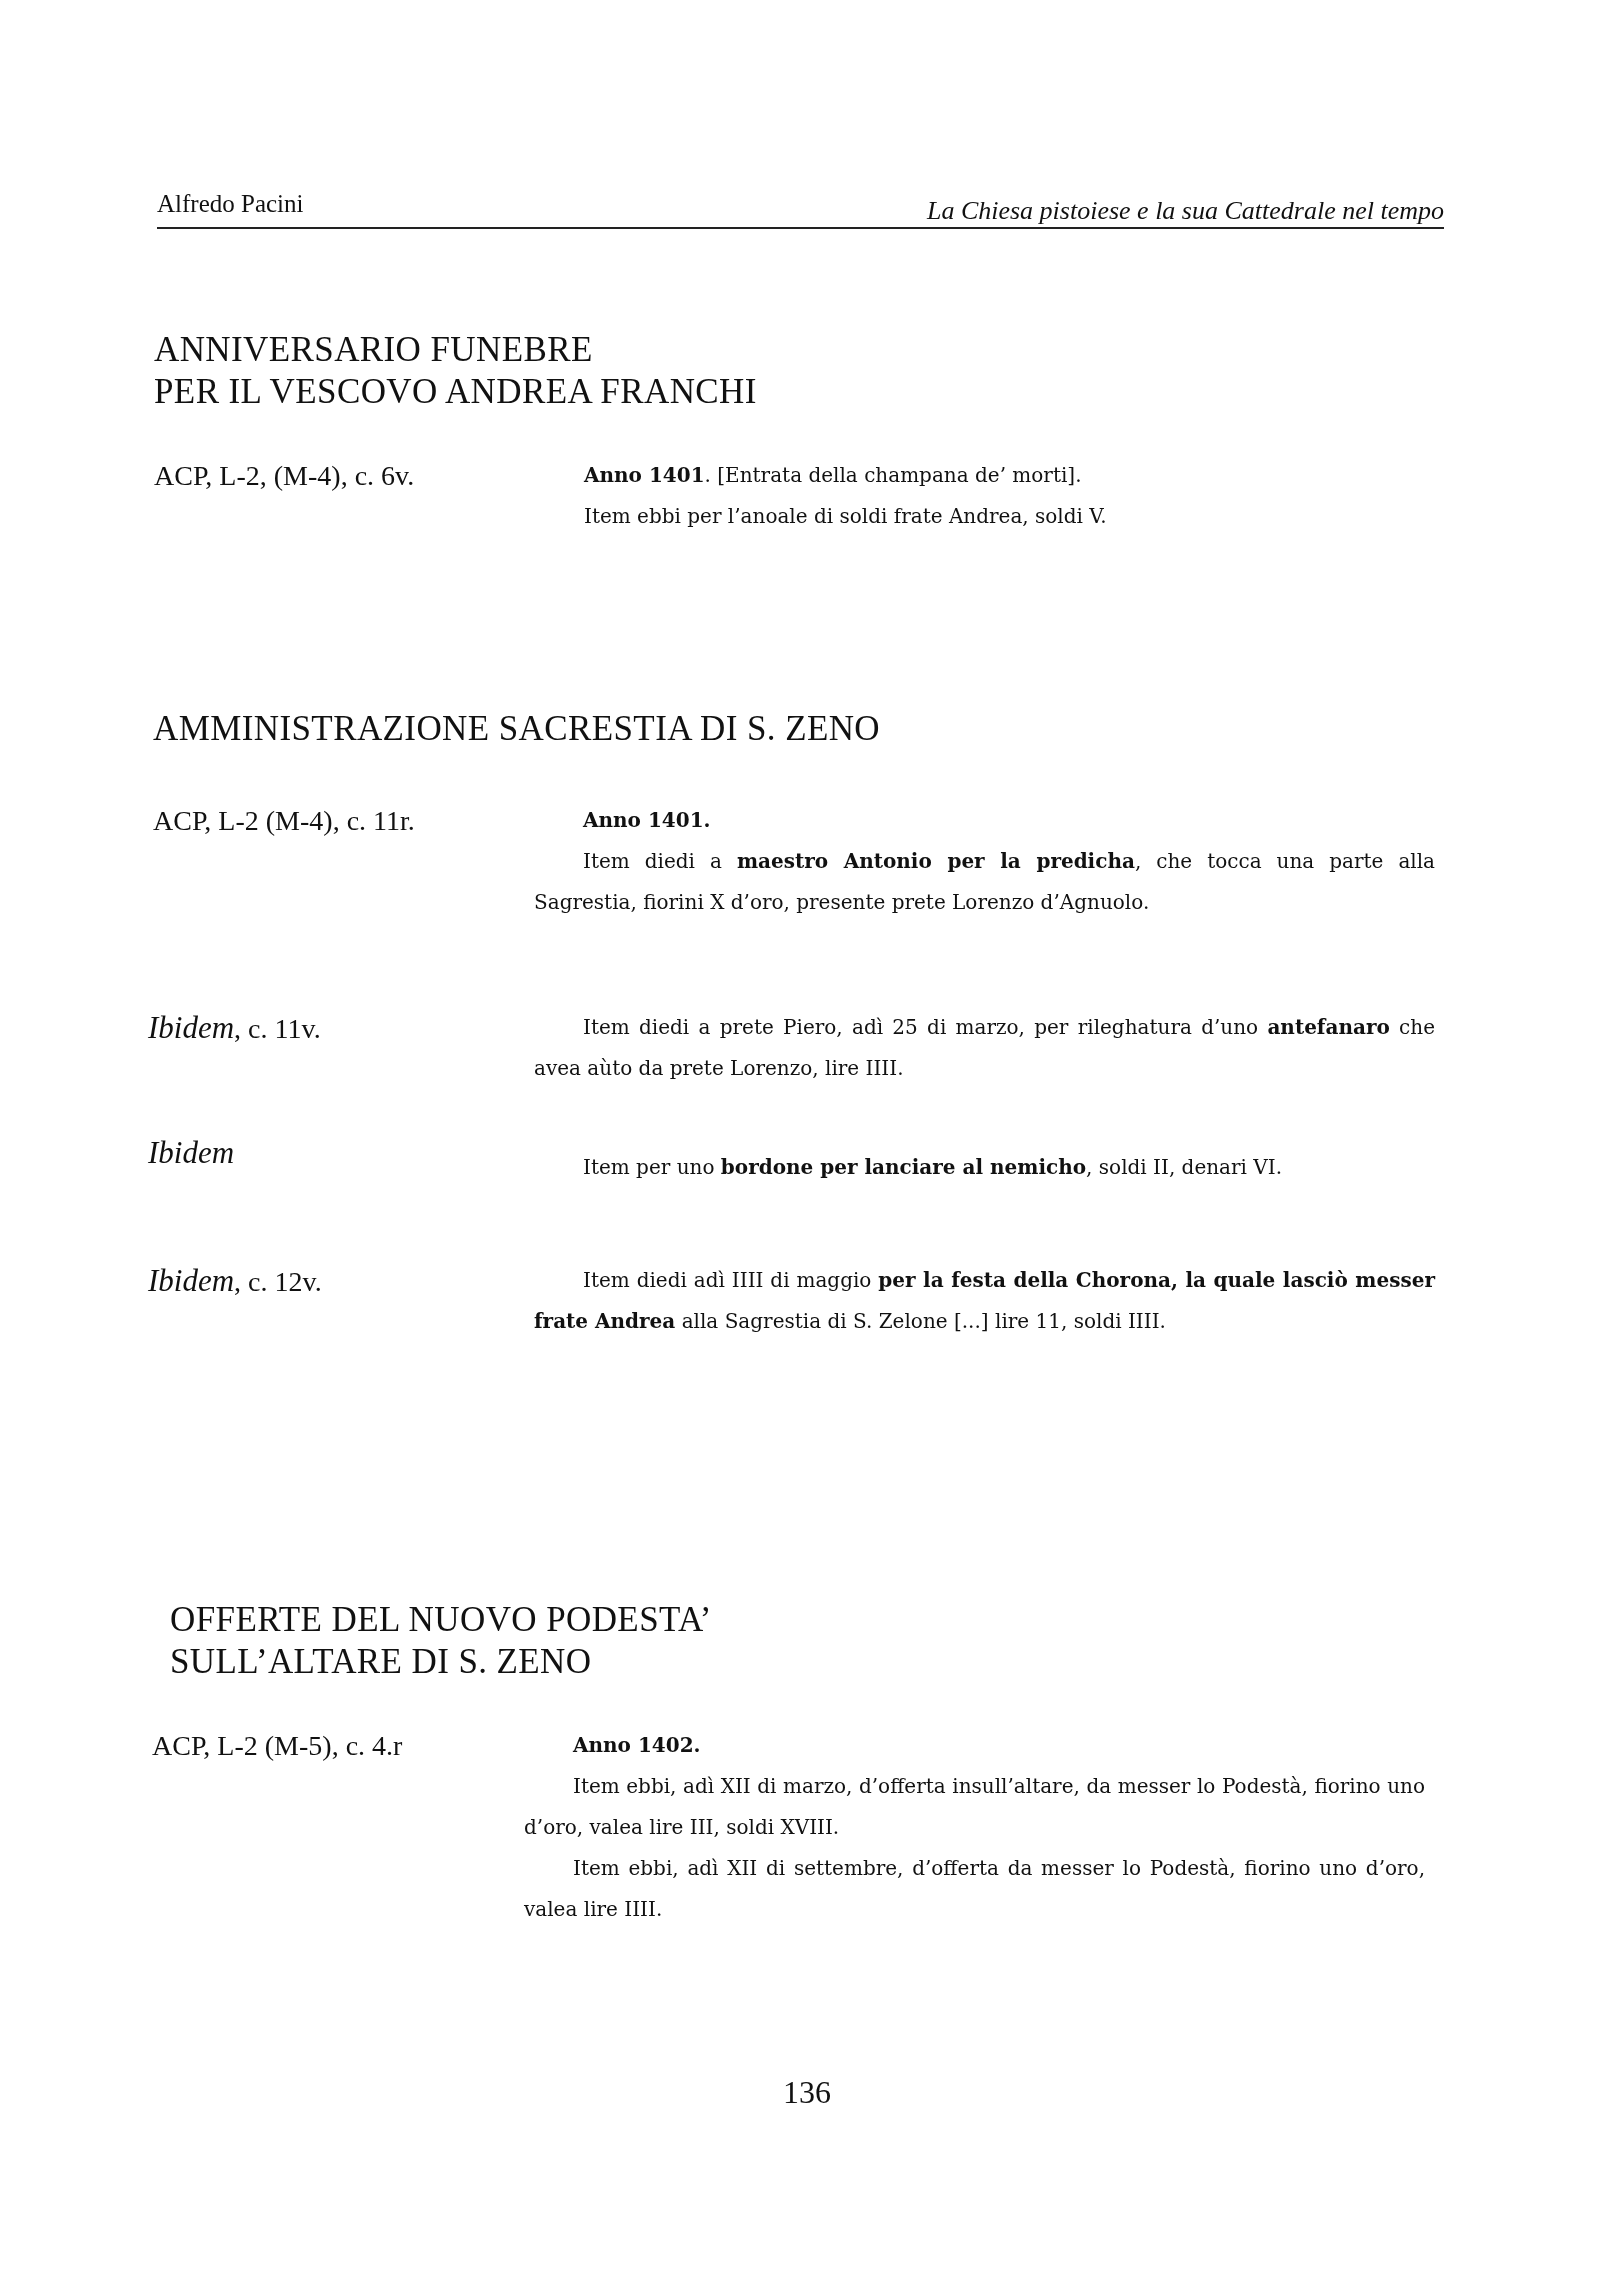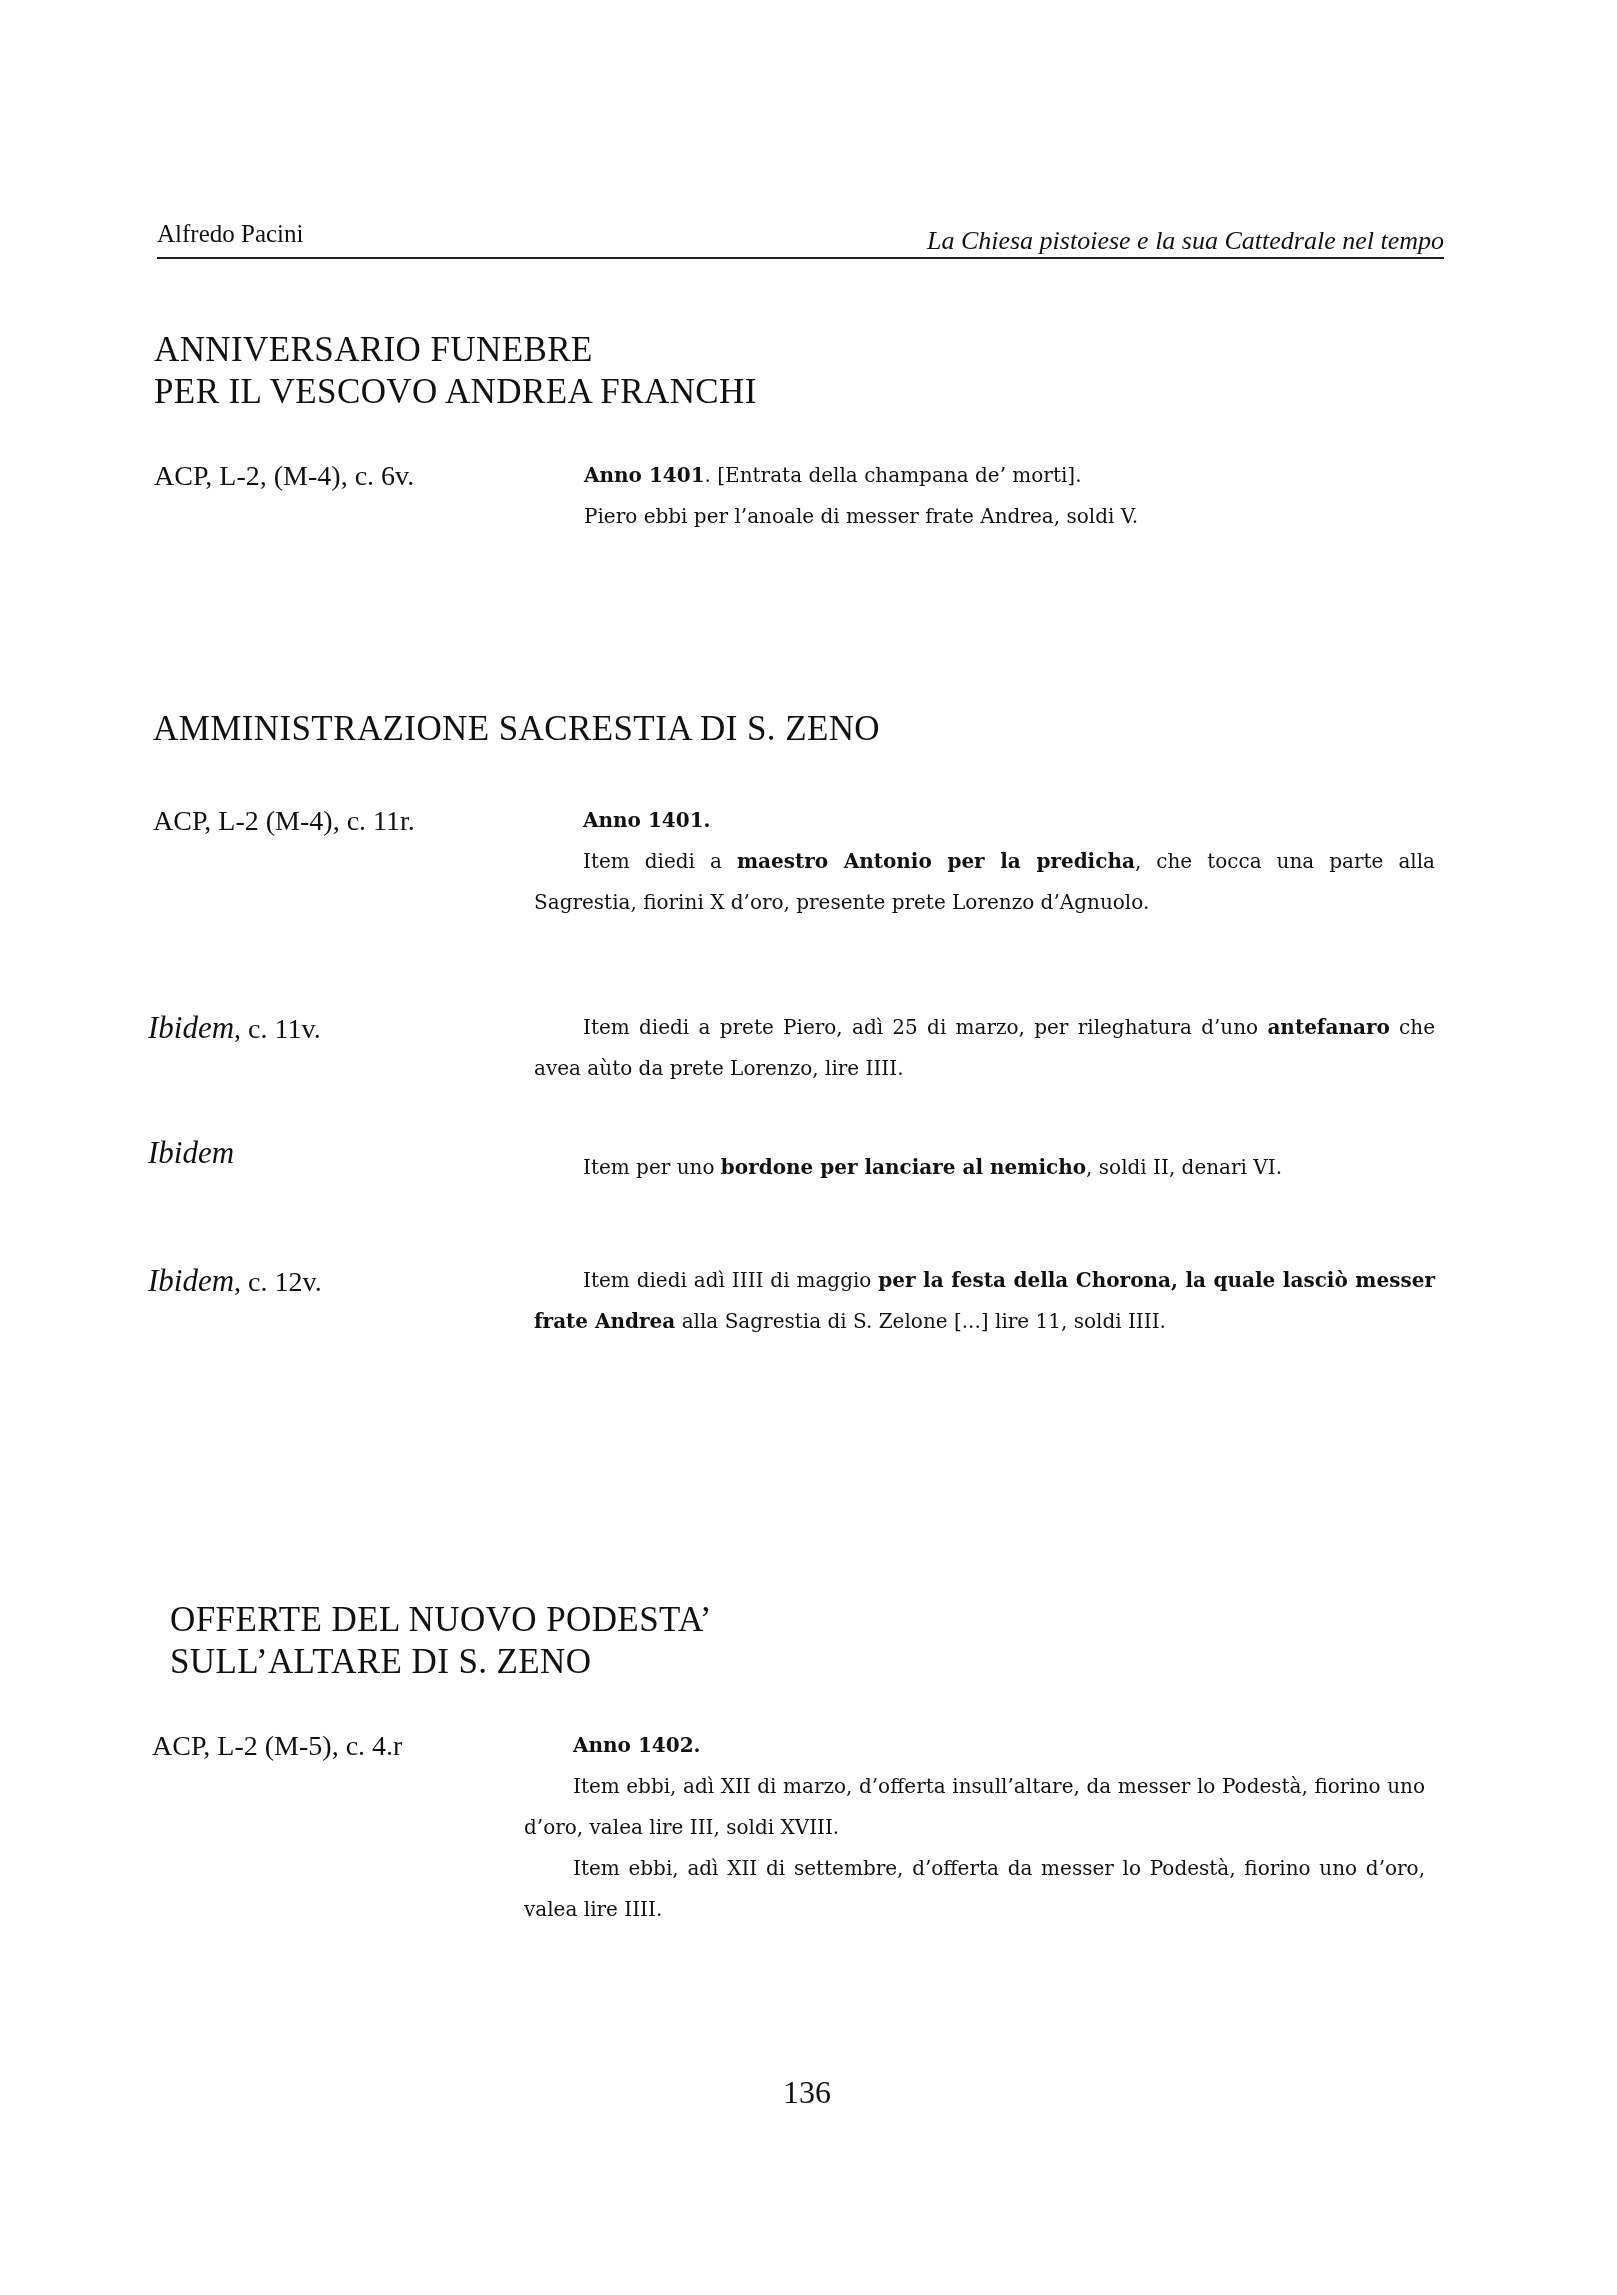--- a/index.html
+++ b/index.html
@@ -1,18 +1,18 @@
 <!DOCTYPE html>
 <html style="font-size:13px"><head>
   <meta charset="utf-8">
   <style>
     html, body { margin: 0; padding: 0; background: #ffffff; }
     body { width: 1618px; height: 2295px; position: relative; overflow: hidden;
       font-family: "DejaVu Serif", "Liberation Serif", serif; color: #111; }
-    .hdr { position: absolute; left: 157px; top: 185px; width: 1287px; height: 42px; border-bottom: 2.4px solid #222; margin-top: 30px; }
+    .hdr { position: absolute; left: 157px; top: 185px; width: 1287px; height: 42px; border-bottom: 2.4px solid #222; }
     .hdr-left { position: absolute; left: 0; top: 4.9px; font-family: "Liberation Serif", serif; font-size: 25px; }
     .hdr-right { position: absolute; right: 0; top: 11.4px; font-family: "Liberation Serif", serif; font-style: italic; font-size: 26px; }
     .section-title { position: absolute; font-family: "Liberation Serif", serif; font-size: 35px; line-height: 42px; letter-spacing: 0.4px; }
     .ref { position: absolute; font-family: "Liberation Serif", serif; font-size: 28px; line-height: 41px; }
     .ref i { font-size: 31px; }
     .body { position: absolute; width: 901px; font-family: "DejaVu Serif", serif; font-size: 20px; line-height: 41px; text-align: justify; }
     .body p { margin: 0; }
     .indent { text-indent: 49px; }
     .b { font-weight: bold; }
     .page-num { position: absolute; left: 751px; top: 2074px; font-family: "Liberation Serif", serif; font-size: 32px; margin-left: 32px; }
@@ -25,21 +25,21 @@
   <span class="hdr-right">La Chiesa pistoiese e la sua Cattedrale nel tempo</span>
 </div>
 
 <div class="section-title" style="left:154px; top:329px;">
   <div>ANNIVERSARIO FUNEBRE</div>
   <div>PER IL VESCOVO ANDREA FRANCHI</div>
 </div>
 <div class="ref" style="left:154px; top:455px;">ACP, L-2, (M-4), c. 6v.</div>
 <div class="body" style="left:584px; top:455px; text-align:left;">
     <p><span class="b">Anno 1401</span><span>. [Entrata della champana de’ morti].</span></p>
-    <p><span>Piero ebbi per l’anoale di messer frate Andrea, soldi V.</span></p>
+    <p><span>Item ebbi per l’anoale di soldi frate Andrea, soldi V.</span></p>
   </div>
 
 <div class="section-title" style="left:153px; top:708px;">
   <div>AMMINISTRAZIONE SACRESTIA DI S. ZENO</div>
 </div>
 <div class="ref" style="left:153px; top:800px;">ACP, L-2 (M-4), c. 11r.</div>
 <div class="body" style="left:534px; top:800px;">
     <p style="padding-left: 49px;"><span class="b">Anno 1401.</span></p>
     <p class="indent"><span>Item diedi a </span><span class="b">maestro Antonio per la predicha</span><span>, che tocca una parte alla Sagrestia, fiorini X d’oro, presente prete Lorenzo d’Agnuolo.</span></p>
   </div>

